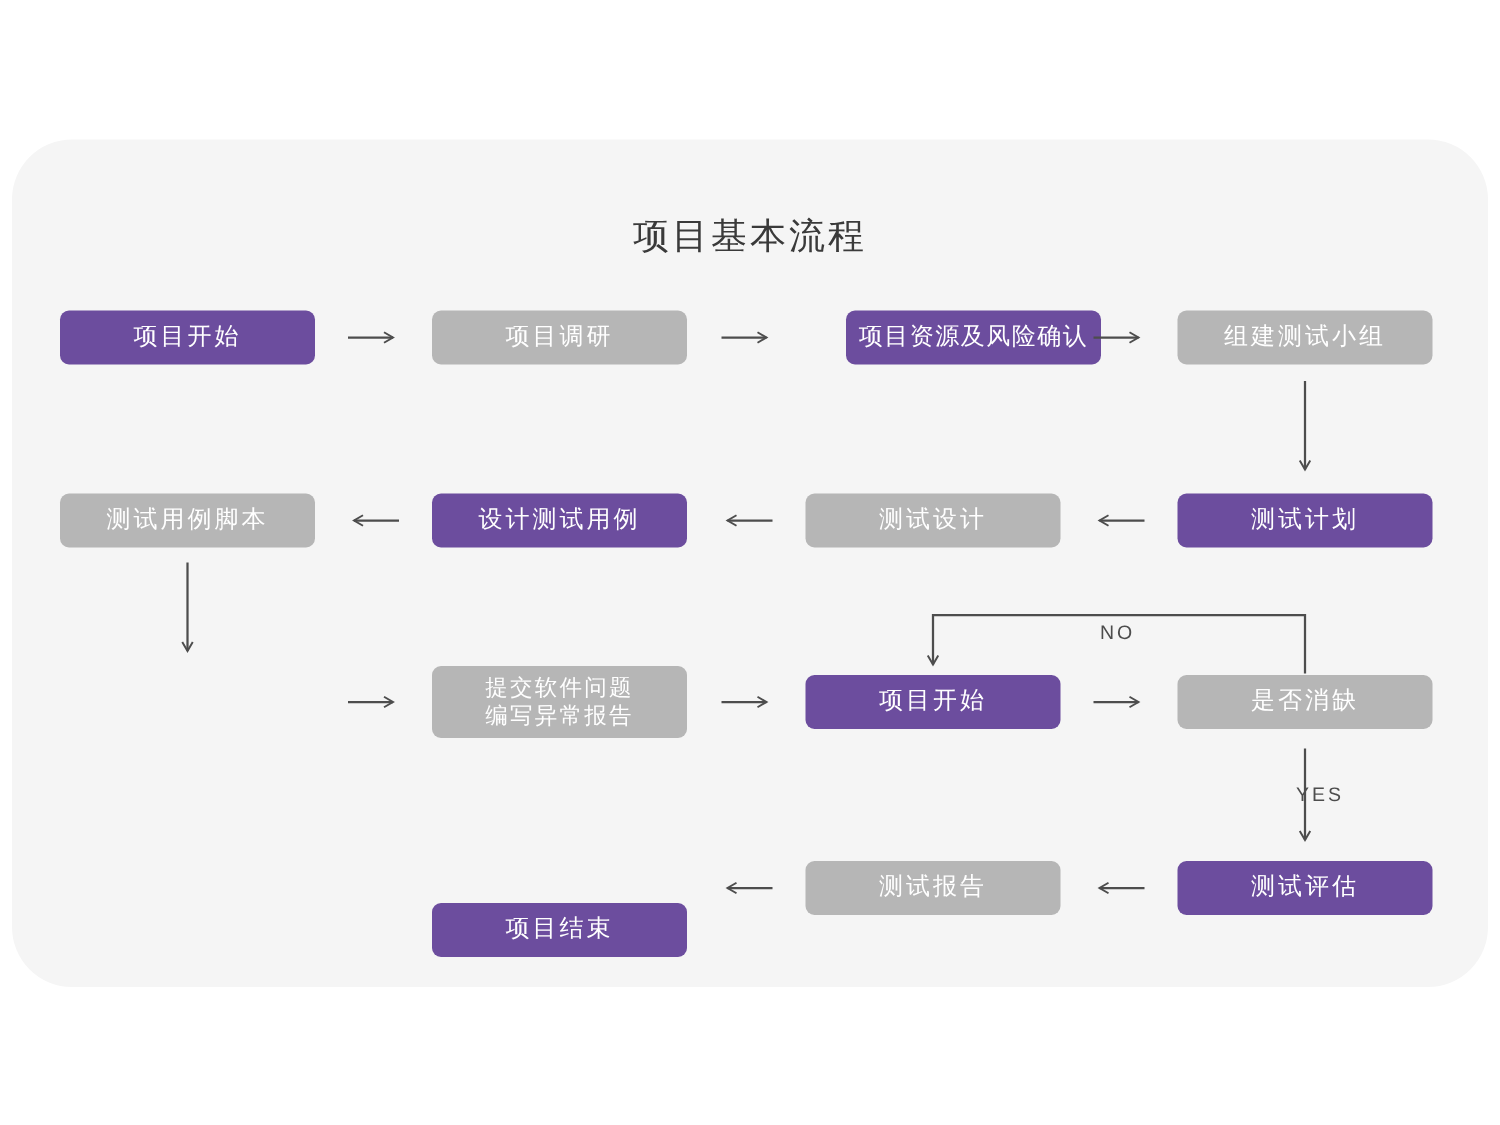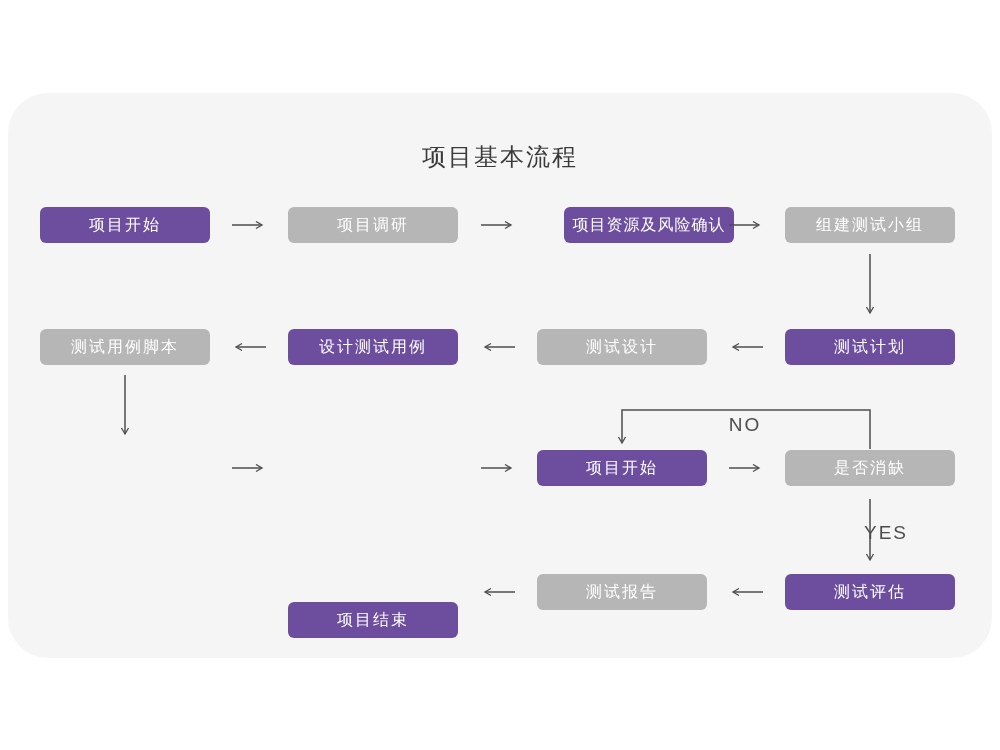--- a/index.html
+++ b/index.html
@@ -62,21 +62,21 @@
     stroke-width: 1.5;
     fill: none;
   }
   .arrowhead-path {
     stroke: var(--arrow);
     stroke-width: 1.3;
     fill: none;
   }
   .branch-label {
     position: absolute;
-    font-size: 19px;
+    font-size: 13px;
     letter-spacing: 2px;
     color: var(--arrow);
   }
   .label-no  { left: 719px; top: 414px; width: 52px; text-align: center; }
   .label-yes { left: 864px; top: 522px; }
 </style>
 </head>
 <body>
 
 <div class="stage">
@@ -88,20 +88,22 @@
   <div class="node purple" style="left:40px;  top:207px;">项目开始</div>
   <div class="node gray" style="left:288px; top:207px;">项目调研</div>
   <div class="node purple" style="left:564px; top:207px; letter-spacing:1px;">项目资源及风险确认</div>
   <div class="node gray" style="left:785px; top:207px;">组建测试小组</div>
 
   <div class="node gray" style="left:40px;  top:329px;">测试用例脚本</div>
   <div class="node purple" style="left:288px; top:329px;">设计测试用例</div>
   <div class="node gray" style="left:537px; top:329px;">测试设计</div>
   <div class="node purple" style="left:785px; top:329px;">测试计划</div>
 
+  <div class="node gray tall" style="left:288px; top:444px;">提交软件问题
+编写异常报告</div>
   <div class="node purple" style="left:537px; top:450px;">项目开始</div>
   <div class="node gray" style="left:785px; top:450px;">是否消缺</div>
 
   <div class="node purple" style="left:288px; top:574px;margin-top:28px;">项目结束</div>
   <div class="node gray" style="left:537px; top:574px;">测试报告</div>
   <div class="node purple" style="left:785px; top:574px;text-align:center;">测试评估</div>
 
   <div class="branch-label label-no">NO</div>
   <div class="branch-label label-yes">YES</div>
 

